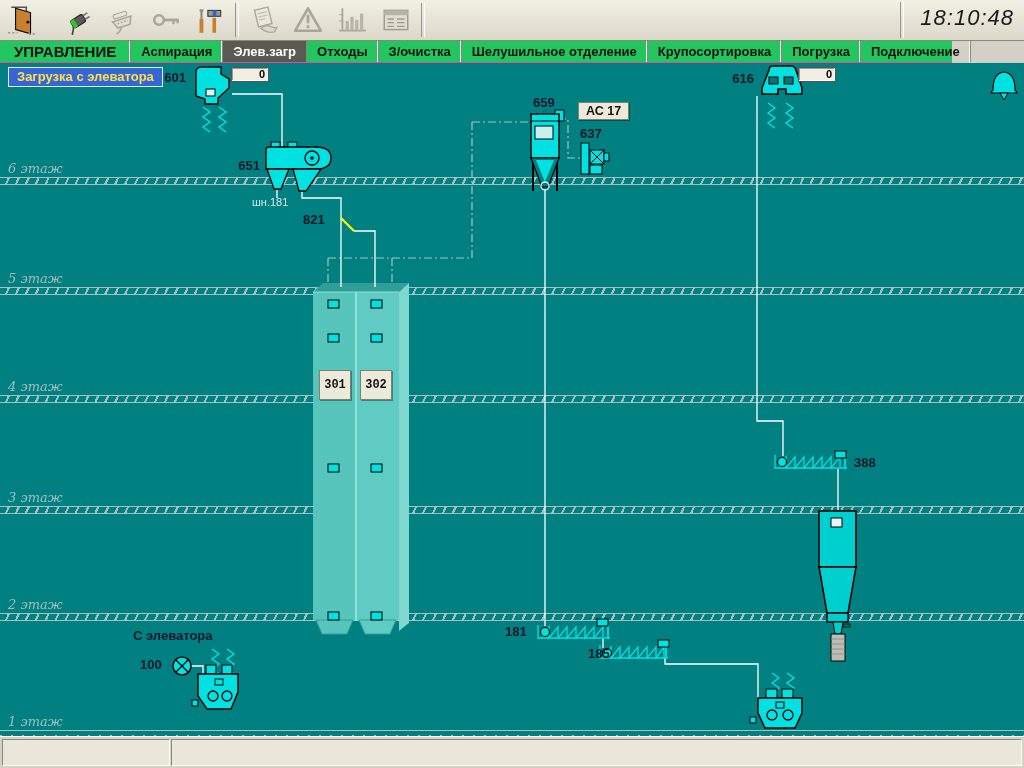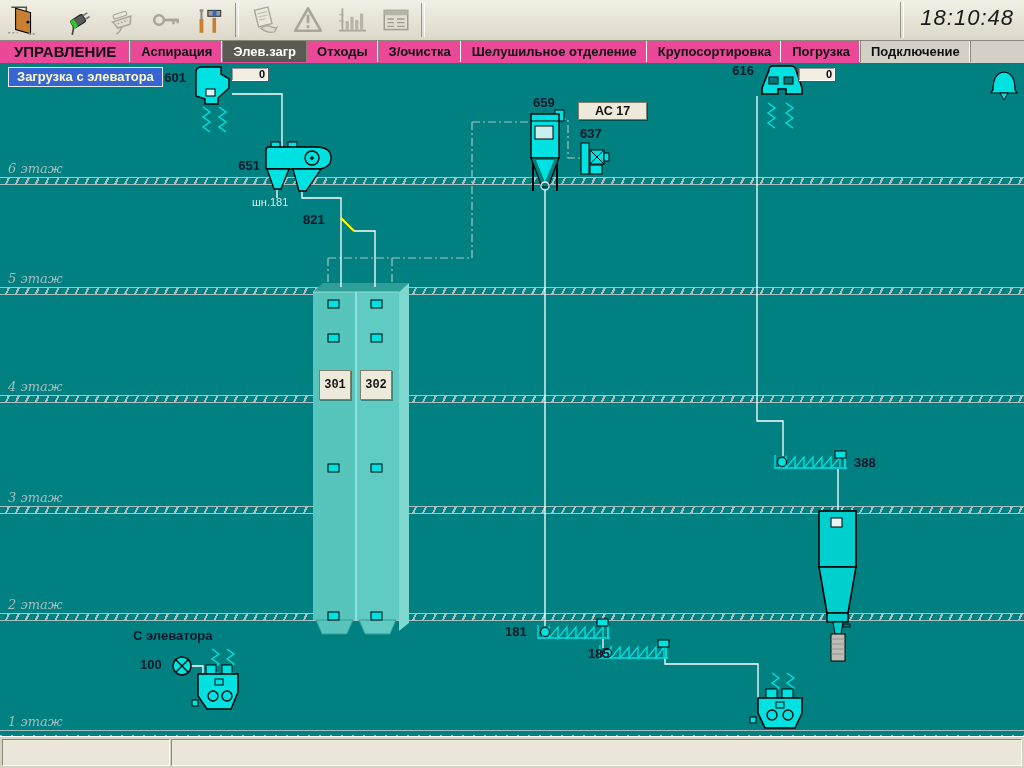--- a/index.html
+++ b/index.html
@@ -10,46 +10,46 @@
     background:linear-gradient(#F2EFE4,#DCD8C9);border-bottom:1px solid #8A8878;
     display:flex;align-items:center;}
   .tbtn{width:44px;height:38px;display:flex;align-items:center;justify-content:center;}
   .tsep{width:2px;height:34px;margin:0 3px;border-left:1px solid #9a968a;border-right:1px solid #fff;}
   .clock{position:absolute;right:10px;top:5px;font-style:italic;font-size:22px;color:#1a1a1a;
     letter-spacing:1px;}
   .clocksep{position:absolute;right:120px;top:2px;height:36px;width:2px;
     border-left:1px solid #9a968a;border-right:1px solid #fff;}
 
   
-  .tabbar{position:absolute;top:41px;left:0;width:860px;height:21px;background:#ec4899;
+  .tabbar{position:absolute;top:41px;left:0;width:952px;height:21px;background:#22c55e;
     border-bottom:4px solid #ec4899;display:flex;align-items:stretch;}
   .tab{display:flex;align-items:center;padding:0 10px;font-weight:bold;font-size:13px;color:#111;
     border-right:1px solid #8a8678;box-shadow:inset -1px 0 0 #fff;white-space:nowrap;cursor:default;}
   .tab.first{font-size:15px;padding:0 14px;}
   .tab.active{background:#5A5A52;color:#fff;box-shadow:none;}
   .tabfill{flex:1;}
 
   
   .scheme{position:absolute;top:63px;left:0;width:1024px;height:674px;background:#008080;overflow:hidden;}
   .floor{position:absolute;left:0;right:0;height:6px;border-top:1px solid #A8C0C0;border-bottom:1px solid #A8C0C0;
     background:repeating-linear-gradient(115deg,rgba(0,0,0,0) 0 7px,#A8C0C0 7px 9px);}
   .floor.f1{border-bottom:none;background:repeating-linear-gradient(90deg,#A8C0C0 0 2px,rgba(0,0,0,0) 2px 11px) bottom/100% 2px no-repeat;}
   .floor-label{position:absolute;left:8px;font:italic 13px "DejaVu Serif",serif;color:#A4BCBC;}
   .schsvg{position:absolute;top:0;left:0;}
 
   .slabel{position:absolute;color:#0f172a;font-weight:bold;font-size:13px;white-space:nowrap;}
   .slabel.small{font-weight:normal;font-size:11px;color:#DCE8E8;}
   .title-box{position:absolute;left:8px;top:4px;background:#3566D4;border:1px solid #E8ECF8;
-    color:#fef9c3;font-weight:bold;font-size:13px;padding:1px 8px 2px 8px;}
+    color:#fde047;font-weight:bold;font-size:13px;padding:1px 8px 2px 8px;}
   .value-box{position:absolute;width:33px;height:13px;background:#F2EFE2;border:1px solid #555;
     box-shadow:inset -1px -1px 0 #fff,inset 1px 1px 0 #999;
     font-weight:bold;font-size:11px;color:#000;text-align:right;padding-right:3px;line-height:13px;}
   .tag-box{position:absolute;background:#EDEADB;border:1px solid #80806F;box-shadow:1px 1px 0 rgba(0,0,0,.35);
     color:#111;text-align:center;font:bold 12px "Liberation Mono",monospace;padding:7px 2px;}
-  .tag-box.ac{font-family:"Liberation Sans",sans-serif;font-size:12.5px;padding:1px 16px;}
+  .tag-box.ac{font-family:"Liberation Sans",sans-serif;font-size:12.5px;padding:1px 7px;}
 
   
   .statusbar{position:absolute;left:0;bottom:0;width:1024px;height:31px;background:#D6D2C2;
     border-top:1px solid #fff;}
   .spanel{position:absolute;top:2px;height:25px;background:#EAE6DA;
     border:1px solid;border-color:#8A8A7A #FFF #FFF #8A8A7A;}
 </style>
 </head>
 <body>
 
@@ -345,21 +345,21 @@
 
     <div class="slabel" style="left:230px;top:95px;width:30px;text-align:right">651</div>
     <div class="slabel small" style="left:252px;top:133px">шн.181</div>
 
     <div class="slabel" style="left:303px;top:149px">821</div>
 
     <div class="slabel" style="left:533px;top:32px">659</div>
     <div class="tag-box ac" style="left:578px;top:39px">АС 17</div>
     <div class="slabel" style="left:580px;top:63px">637</div>
 
-    <div class="slabel" style="left:720px;top:0;width:34px;text-align:right">616</div>
+    <div class="slabel" style="left:720px;top:8px;width:34px;text-align:right">616</div>
     <div class="value-box" style="left:798px;top:4px">0</div>
 
     <div class="slabel" style="left:854px;top:392px">388</div>
 
     <div class="tag-box" style="left:319px;top:307px;width:26px">301</div>
     <div class="tag-box" style="left:360px;top:307px;width:26px">302</div>
 
     <div class="slabel" style="left:133px;top:565px">С элеватора</div>
     <div class="slabel" style="left:140px;top:594px">100</div>
 

